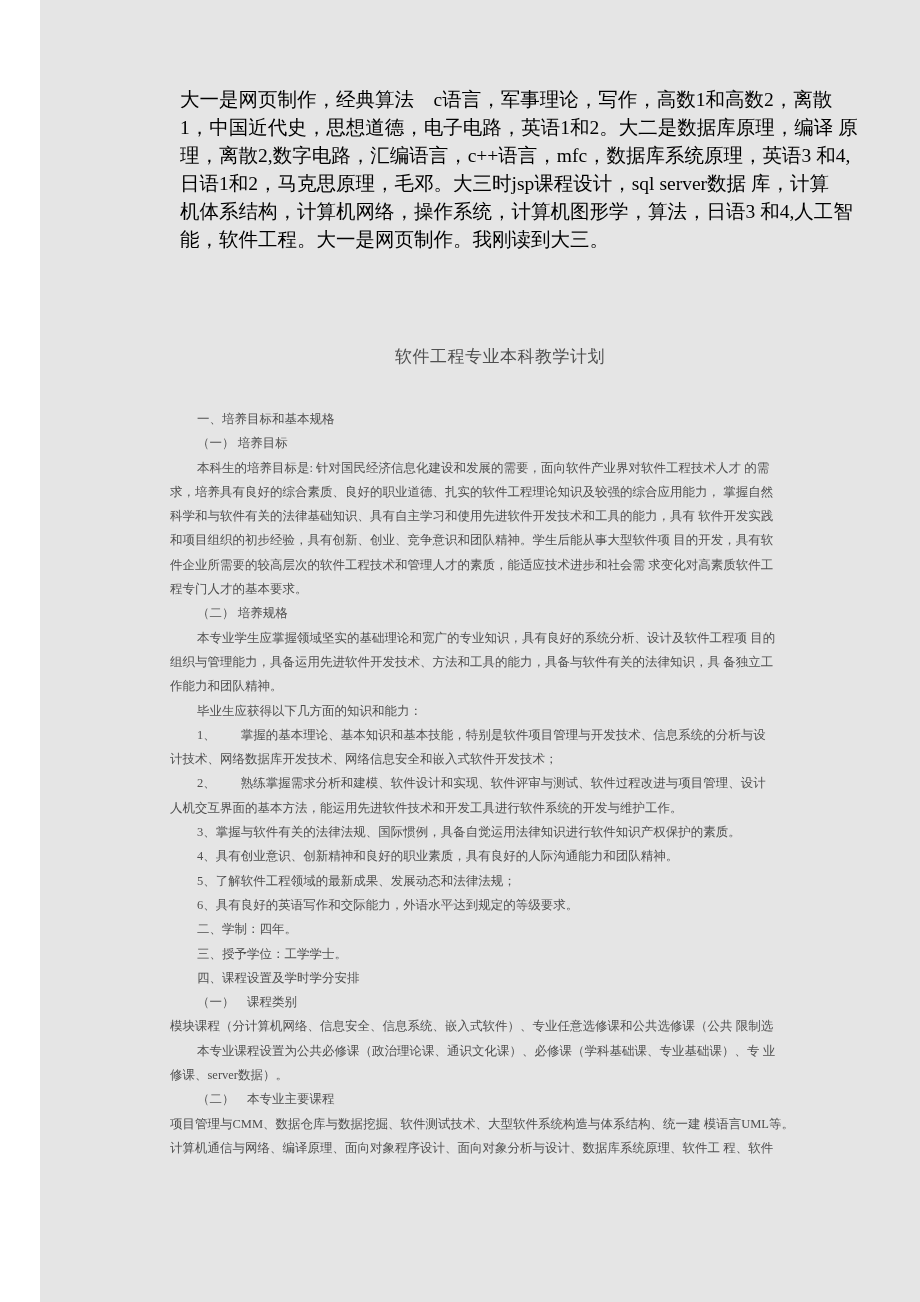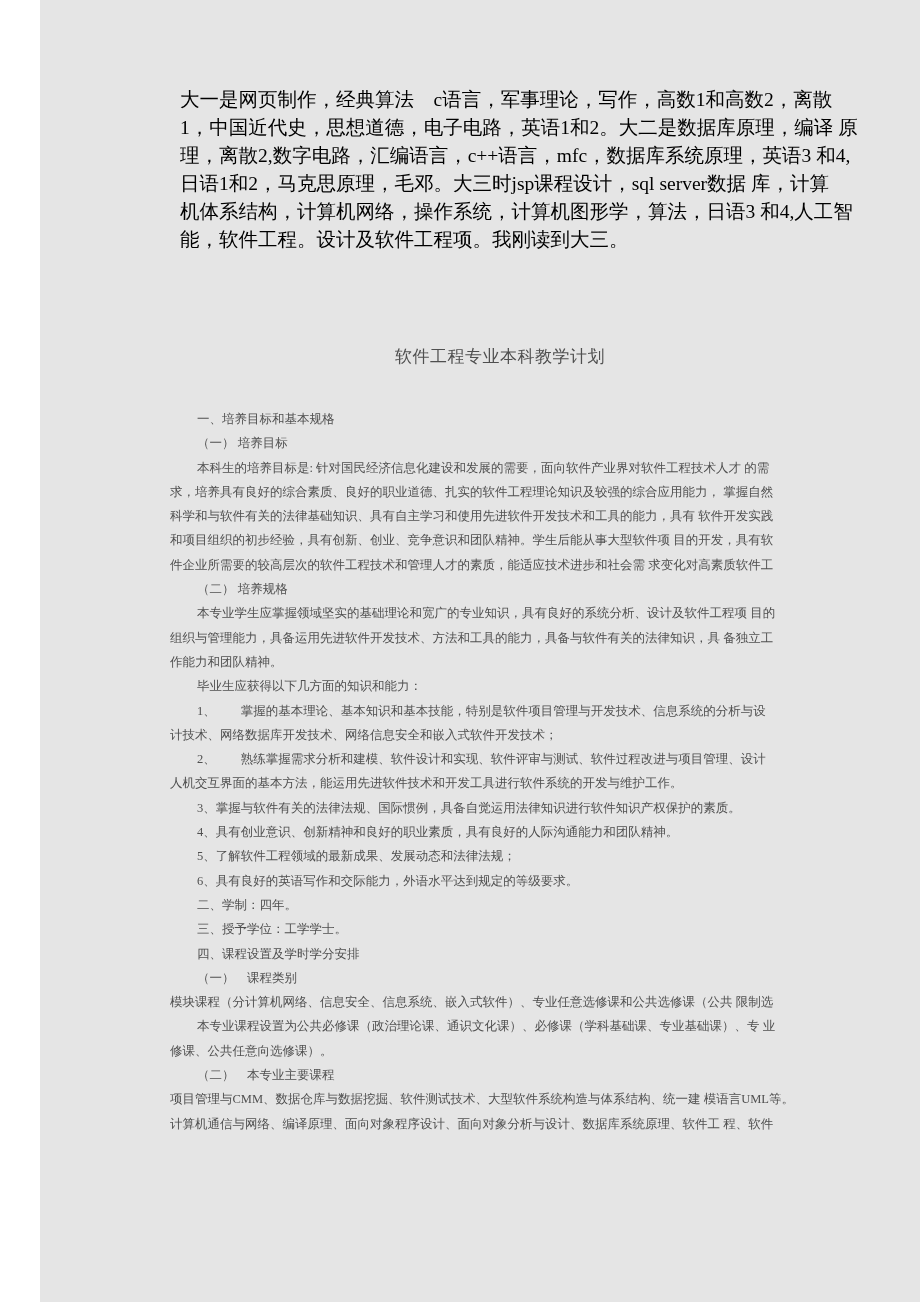--- a/index.html
+++ b/index.html
@@ -57,48 +57,49 @@
 </head>
 <body>
 
 <div class="page" style="background: #e5e5e5; margin-left: 40px;">
   <div class="intro" id="intro" style="color: rgb(0, 0, 0);">
       <div class="intro-line">大一是网页制作，经典算法　c语言，军事理论，写作，高数1和高数2，离散</div>
       <div class="intro-line">1，中国近代史，思想道德，电子电路，英语1和2。大二是数据库原理，编译 原</div>
       <div class="intro-line">理，离散2,数字电路，汇编语言，c++语言，mfc，数据库系统原理，英语3 和4,</div>
       <div class="intro-line">日语1和2，马克思原理，毛邓。大三时jsp课程设计，sql server数据 库，计算</div>
       <div class="intro-line">机体系结构，计算机网络，操作系统，计算机图形学，算法，日语3 和4,人工智</div>
-      <div class="intro-line">能，软件工程。设计及软件工程项。我刚读到大三。</div>
+      <div class="intro-line">能，软件工程。大一是网页制作。我刚读到大三。</div>
     </div>
   <div class="doc-title" style="color: rgb(79, 79, 79);">软件工程专业本科教学计划</div>
   <div class="body-text" id="body-text" style="color: rgb(79, 79, 79);">
       <div class="body-line ind">一、培养目标和基本规格</div>
       <div class="body-line ind">（一） 培养目标</div>
       <div class="body-line ind">本科生的培养目标是: 针对国民经济信息化建设和发展的需要，面向软件产业界对软件工程技术人才 的需</div>
       <div class="body-line">求，培养具有良好的综合素质、良好的职业道德、扎实的软件工程理论知识及较强的综合应用能力， 掌握自然</div>
       <div class="body-line">科学和与软件有关的法律基础知识、具有自主学习和使用先进软件开发技术和工具的能力，具有 软件开发实践</div>
       <div class="body-line">和项目组织的初步经验，具有创新、创业、竞争意识和团队精神。学生后能从事大型软件项 目的开发，具有软</div>
       <div class="body-line">件企业所需要的较高层次的软件工程技术和管理人才的素质，能适应技术进步和社会需 求变化对高素质软件工</div>
+      <div class="body-line">程专门人才的基本要求。</div>
       <div class="body-line ind">（二） 培养规格</div>
       <div class="body-line ind">本专业学生应掌握领域坚实的基础理论和宽广的专业知识，具有良好的系统分析、设计及软件工程项 目的</div>
       <div class="body-line">组织与管理能力，具备运用先进软件开发技术、方法和工具的能力，具备与软件有关的法律知识，具 备独立工</div>
       <div class="body-line">作能力和团队精神。</div>
       <div class="body-line ind">毕业生应获得以下几方面的知识和能力：</div>
       <div class="body-line ind">1、　　掌握的基本理论、基本知识和基本技能，特别是软件项目管理与开发技术、信息系统的分析与设</div>
       <div class="body-line">计技术、网络数据库开发技术、网络信息安全和嵌入式软件开发技术；</div>
       <div class="body-line ind">2、　　熟练掌握需求分析和建模、软件设计和实现、软件评审与测试、软件过程改进与项目管理、设计</div>
       <div class="body-line">人机交互界面的基本方法，能运用先进软件技术和开发工具进行软件系统的开发与维护工作。</div>
       <div class="body-line ind">3、掌握与软件有关的法律法规、国际惯例，具备自觉运用法律知识进行软件知识产权保护的素质。</div>
       <div class="body-line ind">4、具有创业意识、创新精神和良好的职业素质，具有良好的人际沟通能力和团队精神。</div>
       <div class="body-line ind">5、了解软件工程领域的最新成果、发展动态和法律法规；</div>
       <div class="body-line ind">6、具有良好的英语写作和交际能力，外语水平达到规定的等级要求。</div>
       <div class="body-line ind">二、学制：四年。</div>
       <div class="body-line ind">三、授予学位：工学学士。</div>
       <div class="body-line ind">四、课程设置及学时学分安排</div>
       <div class="body-line ind">（一）　课程类别</div>
       <div class="body-line">模块课程（分计算机网络、信息安全、信息系统、嵌入式软件）、专业任意选修课和公共选修课（公共 限制选</div>
       <div class="body-line ind">本专业课程设置为公共必修课（政治理论课、通识文化课）、必修课（学科基础课、专业基础课）、专 业</div>
-      <div class="body-line">修课、公共任意向选修课）。</div>
+      <div class="body-line">修课、server数据）。</div>
       <div class="body-line ind">（二）　本专业主要课程</div>
       <div class="body-line">项目管理与CMM、数据仓库与数据挖掘、软件测试技术、大型软件系统构造与体系结构、统一建 模语言UML等。</div>
       <div class="body-line">计算机通信与网络、编译原理、面向对象程序设计、面向对象分析与设计、数据库系统原理、软件工 程、软件</div>
     </div>
 </div>
 
 </body></html>

